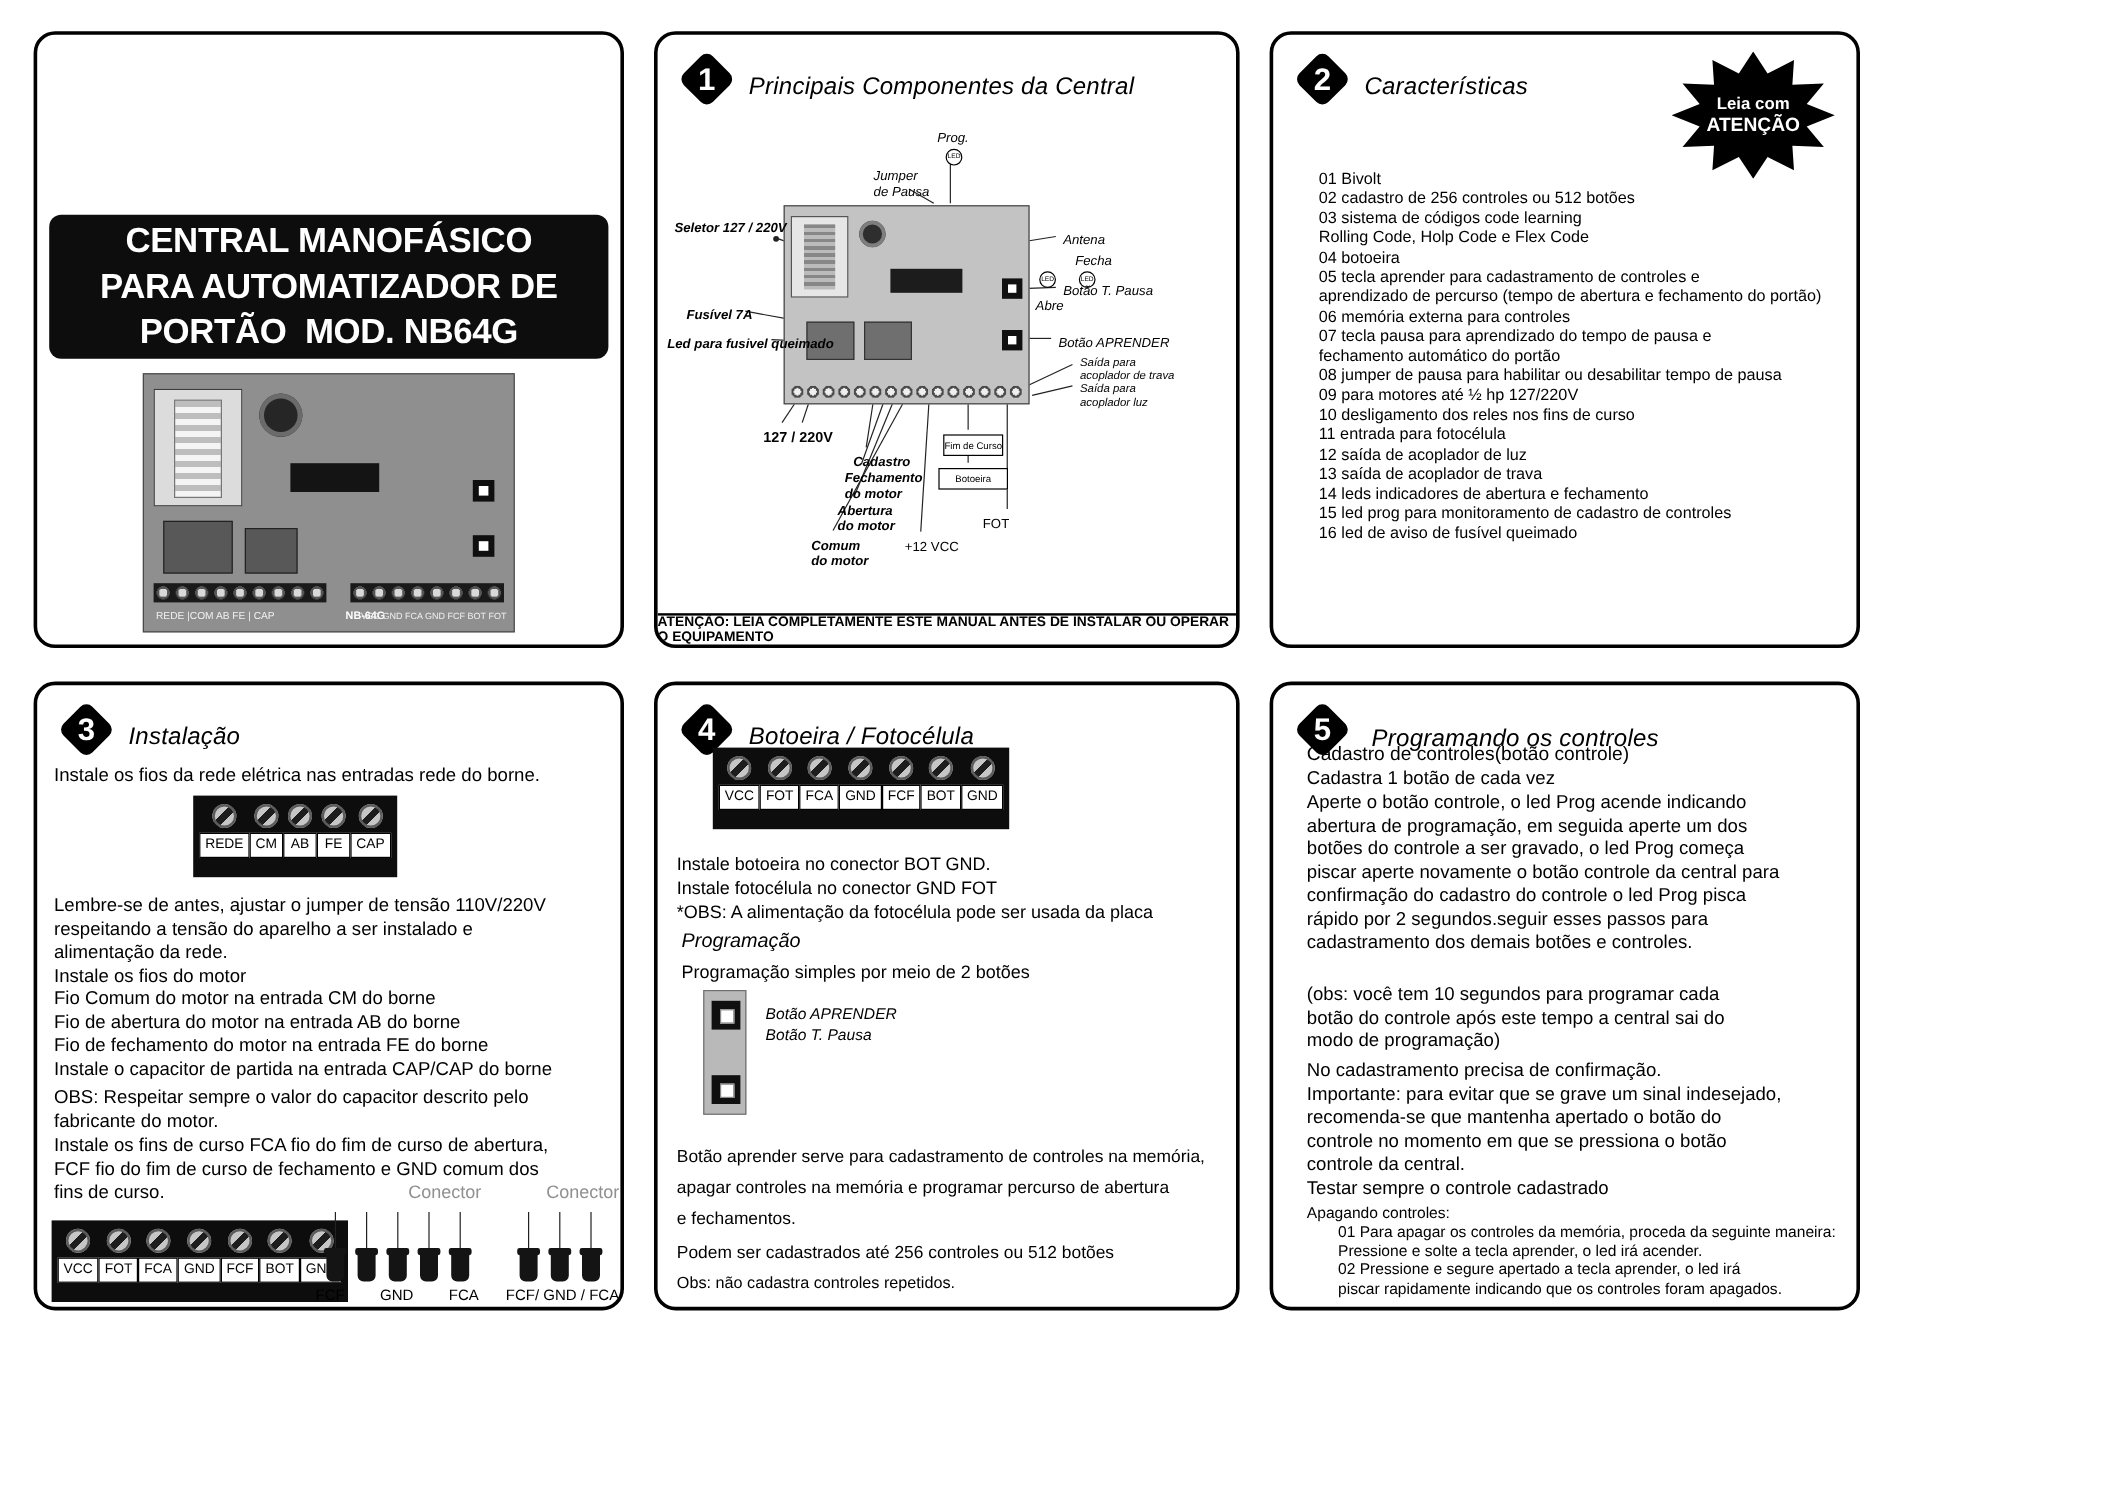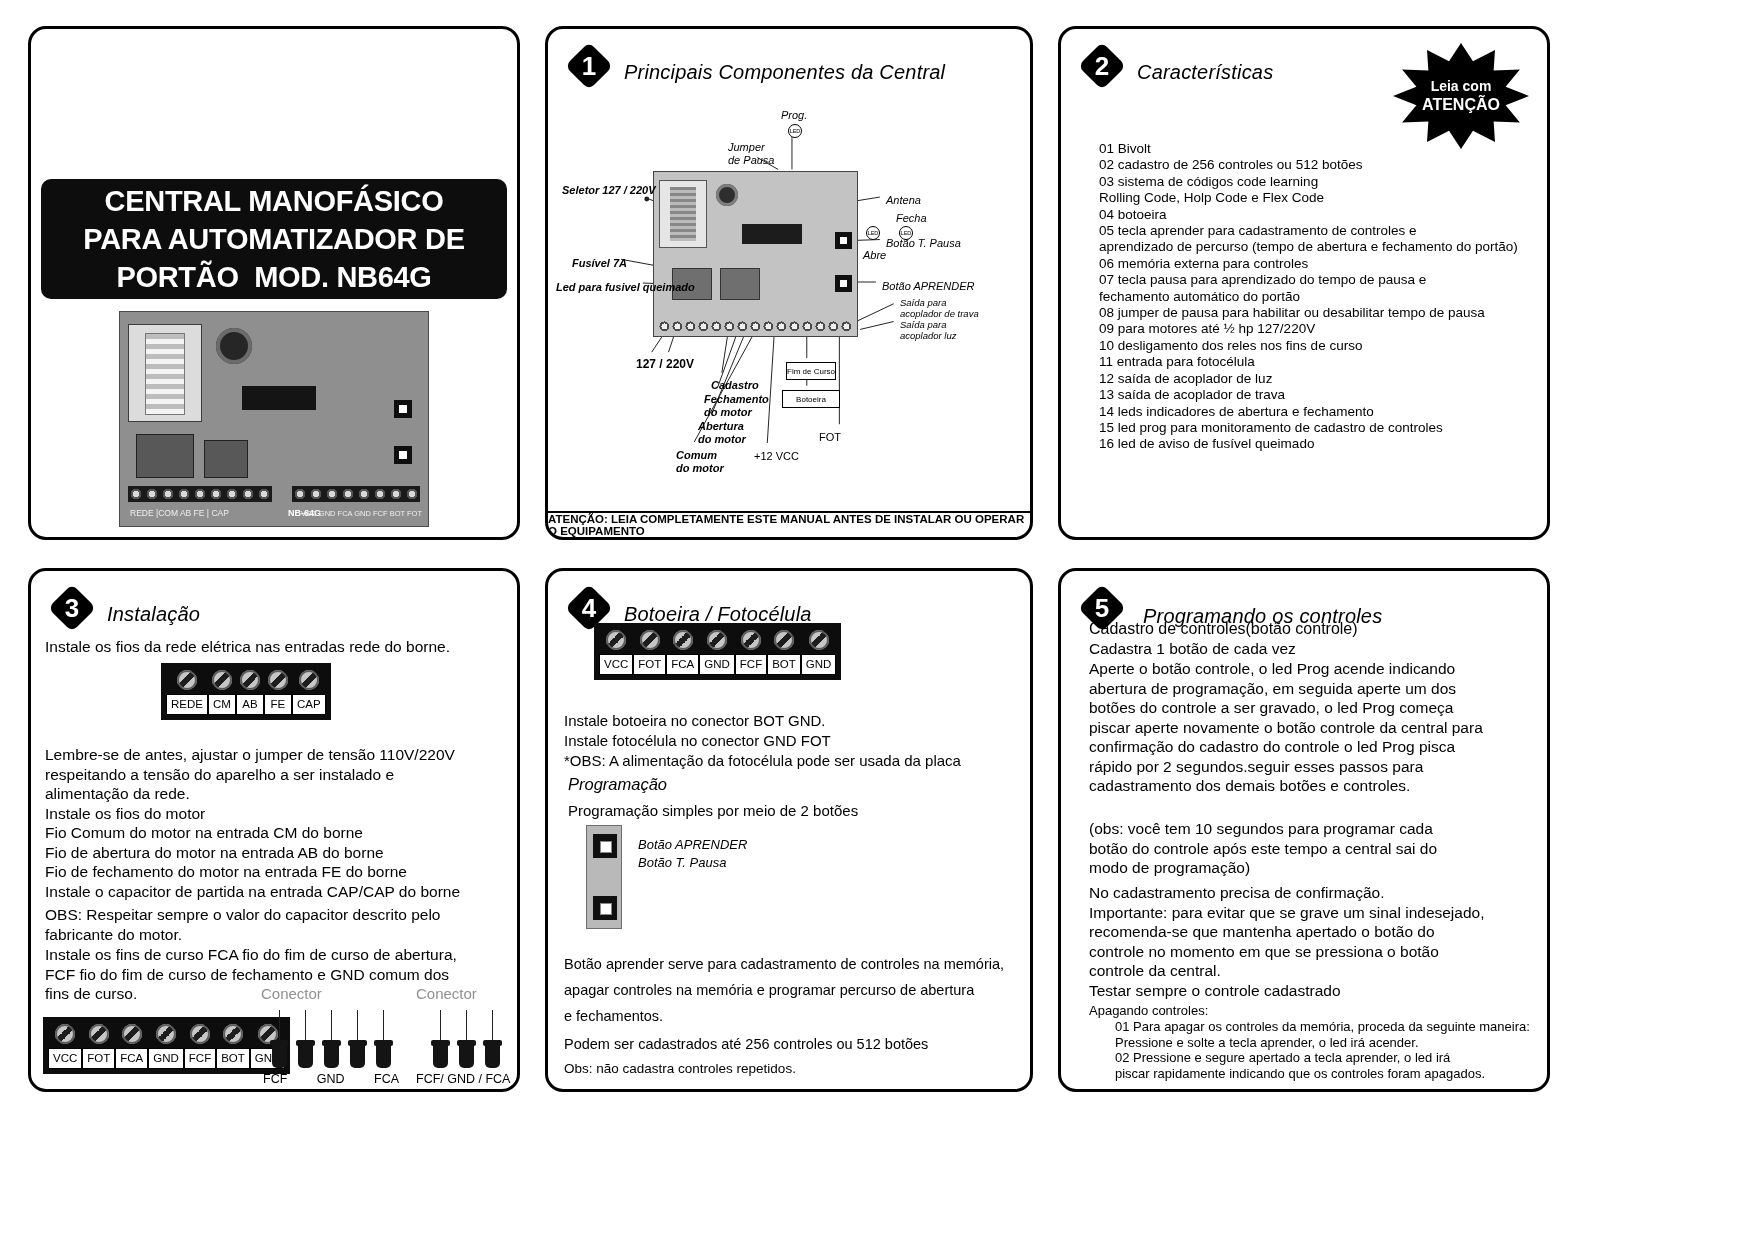--- a/index.html
+++ b/index.html
@@ -70,27 +70,27 @@
 
   
   .burst{position:absolute;left:332px;top:14px;width:136px;height:106px;}
   .burst svg{position:absolute;inset:0;width:100%;height:100%;}
   .burst-text{position:absolute;inset:0;display:flex;flex-direction:column;align-items:center;justify-content:center;color:#fff;font-weight:bold;gap:2px;}
   .bt1{font-size:14px;}
   .bt2{font-size:16px;}
   .feat-list{position:absolute;left:38px;top:112px;width:448px;font-size:13.5px;line-height:16.4px;}
 
   
-  .tblock{position:absolute;display:flex;align-items:stretch;background:#0d0d0d;padding:4px 5px 5px;}
+  .tblock{position:absolute;display:flex;align-items:stretch;background:#0d0d0d;padding:4px 5px 16px;}
   .tcol{display:flex;flex-direction:column;align-items:center;}
   .screw{width:20px;height:20px;border-radius:50%;margin:3px 4px 4px;background:linear-gradient(135deg,#c6c6c6 40%,#1d1d1d 40%,#1d1d1d 60%,#c6c6c6 60%);box-shadow:inset 0 0 0 2px #5c5c5c;}
   .tlabel{align-self:stretch;text-align:center;background:#fff;border:1.5px solid #000;padding:3px 4px 4px;font-size:11.5px;}
 
   
-  .conn{position:absolute;text-align:left;}
+  .conn{position:absolute;text-align:right;}
   .conn-title{color:#909090;font-size:15px;margin-bottom:2px;}
   .plugs{display:flex;justify-content:center;gap:11px;height:64px;align-items:flex-end;}
   .plug{position:relative;width:15px;height:28px;background:#141414;border-radius:3px 3px 5px 5px;}
   .plug::before{content:"";position:absolute;left:7px;top:-30px;width:1.5px;height:30px;background:#222;}
   .plug::after{content:"";position:absolute;left:-2px;top:0;width:19px;height:6px;background:#141414;border-radius:2px;}
   .conn-labels{display:flex;justify-content:space-between;padding:4px 2px 0;font-size:12.5px;}
   .conn-single{padding-top:4px;font-size:12.5px;}
 
   
   .btnstrip{position:absolute;left:38px;top:254px;width:36px;height:104px;background:#b9b9b9;border:1px solid #6e6e6e;}

